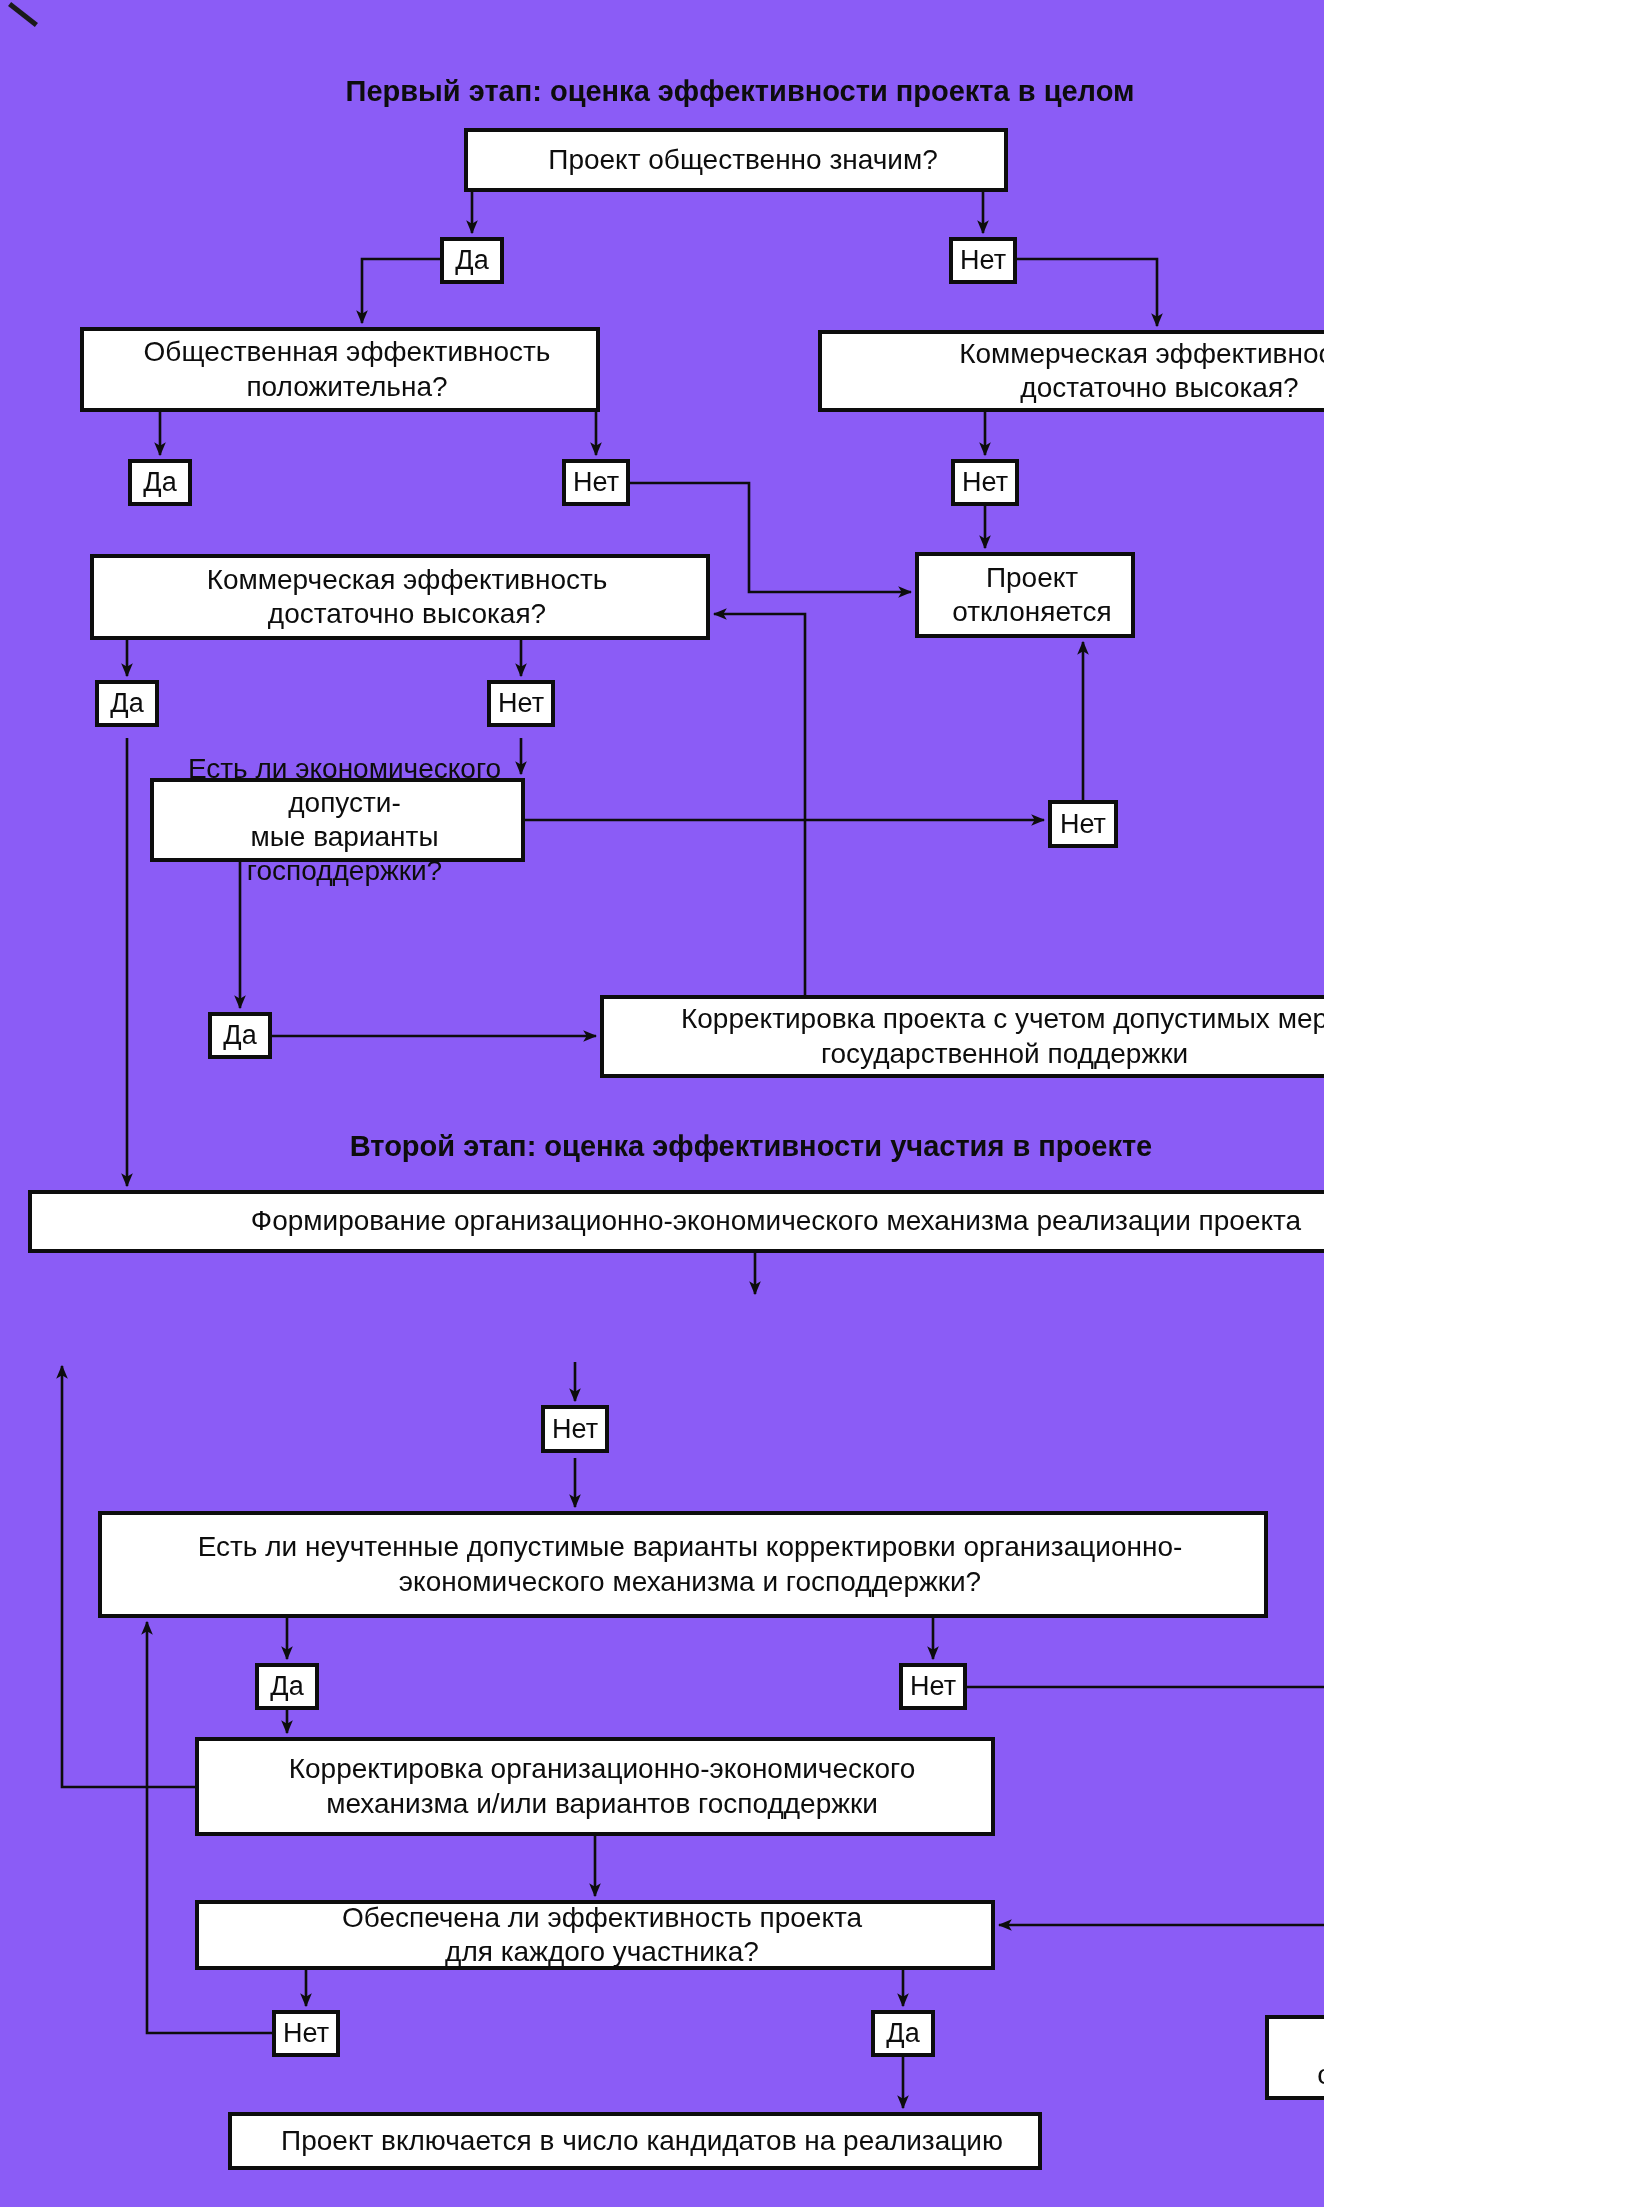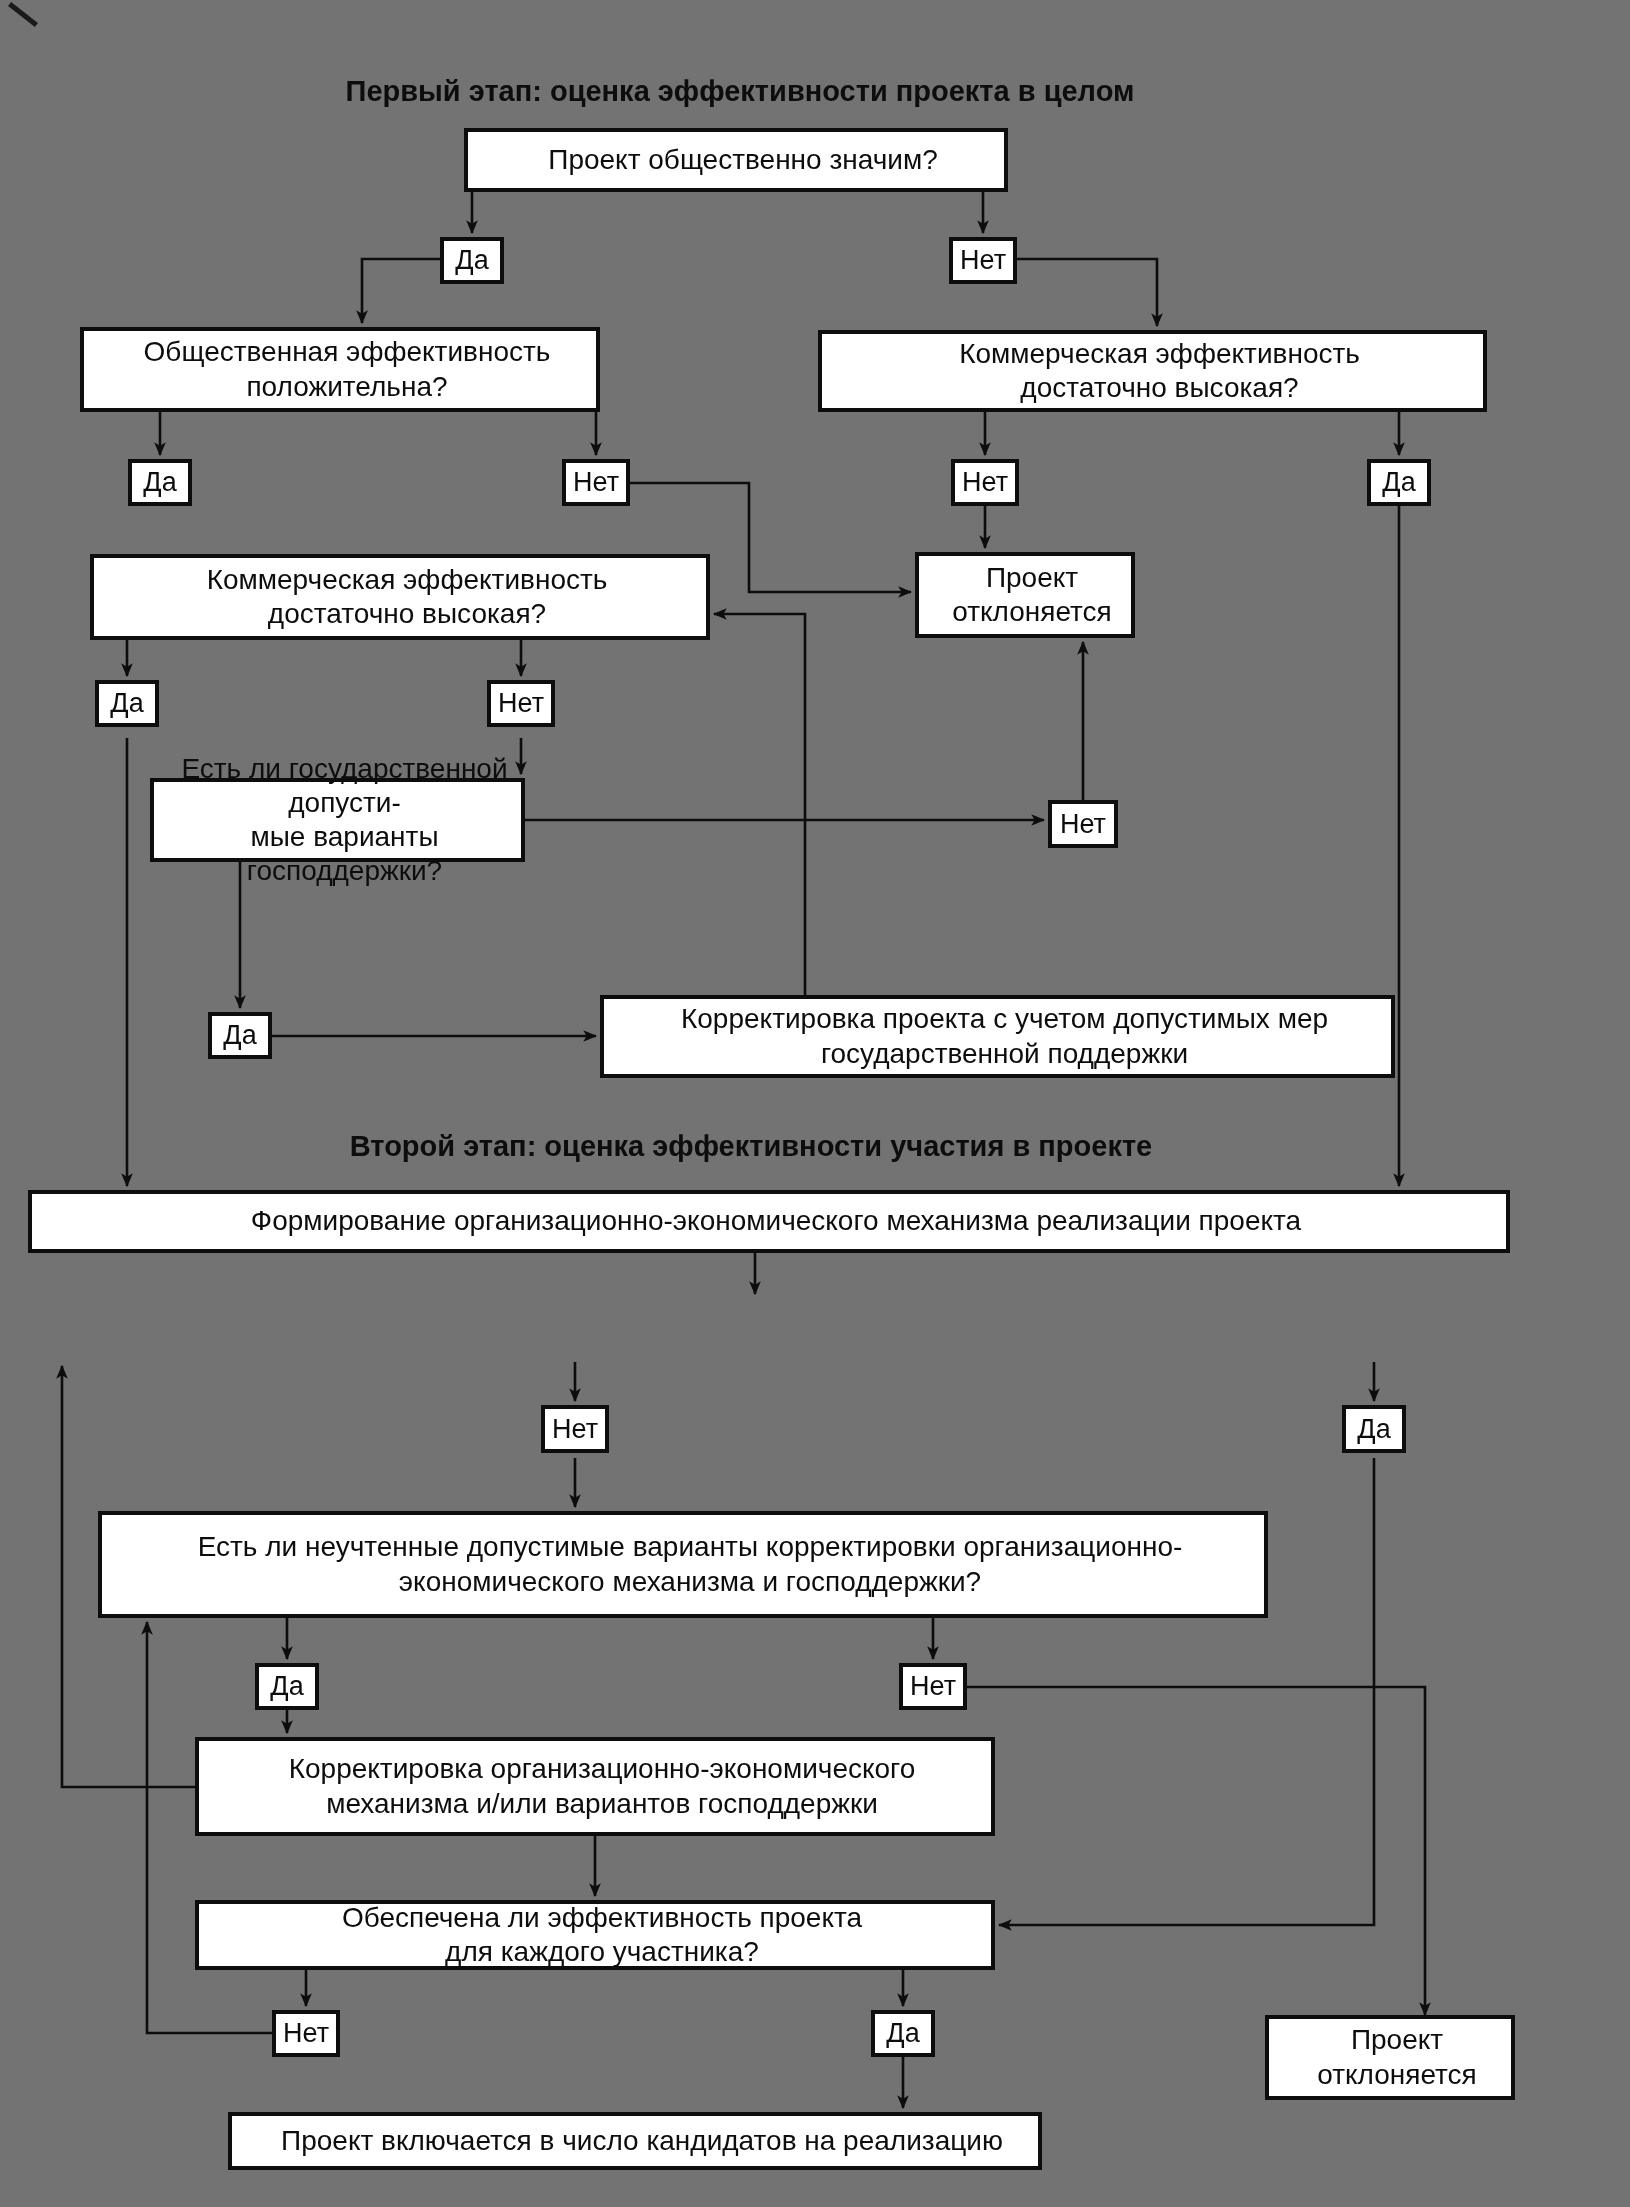--- a/index.html
+++ b/index.html
@@ -1,18 +1,18 @@
 <!DOCTYPE html>
 <html><head>
 <meta charset="utf-8">
 <style>
   html,body { margin:0; padding:0; background:#ffffff; }
   #canvas {
-    position:relative; width:1630px; height:2207px;
-    background:#737373; overflow:hidden;
+    position:relative; width:1324px; height:2207px;
+    background:#8b5cf6; overflow:hidden;
     font-family:"Liberation Sans","DejaVu Sans",sans-serif;
     color:#0d0d0d;
   }
   svg.wires { position:absolute; left:0; top:0; width:1630px; height:2207px; }
   .node, .tag {
     position:absolute; box-sizing:border-box; background:#ffffff;
     border:4px solid #0d0d0d;
     display:flex; align-items:center; justify-content:center;
     text-align:center; line-height:1.22;
   }
@@ -125,21 +125,21 @@
   </div>
 
   <div class="tag" style="left:95px; top:680px; width:64px; height:47px;">
     <span>Да</span>
   </div>
   <div class="tag" style="left:487px; top:680px; width:68px; height:47px;">
     <span>Нет</span>
   </div>
 
   <div class="node" style="left:150px; top:778px; width:375px; height:84px;">
-    <span>Есть ли государственной допусти-
+    <span>Есть ли экономического допусти-
 мые варианты господдержки?</span>
   </div>
   <div class="tag" style="left:1048px; top:800px; width:70px; height:48px;">
     <span>Нет</span>
   </div>
 
   <div class="tag" style="left:208px; top:1012px; width:64px; height:47px;">
     <span>Да</span>
   </div>
   <div class="node" style="left:600px; top:995px; width:795px; height:83px;">

